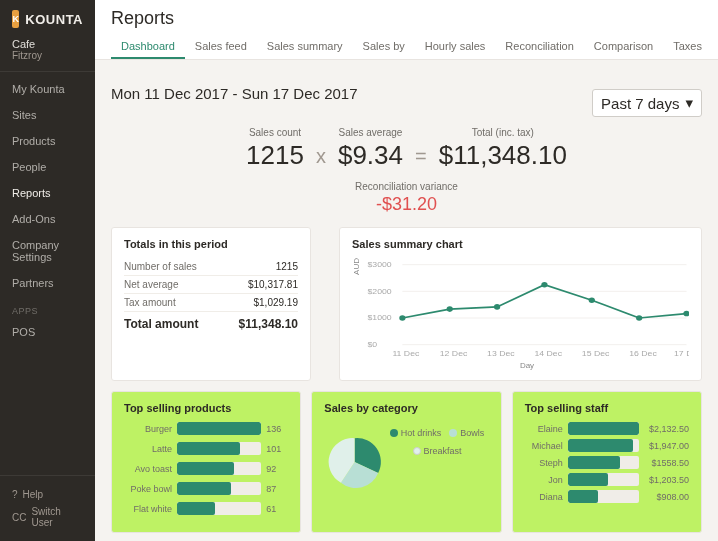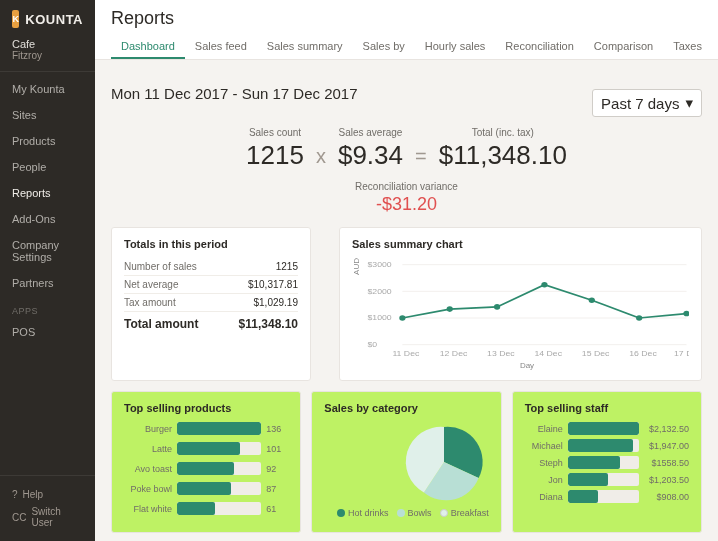--- a/index.html
+++ b/index.html
@@ -202,21 +202,21 @@
     .bottom-card-title { font-size: 11px; font-weight: 600; color: #2d2a26; margin-bottom: 8px; }
 
     
     .bar-row { display: flex; align-items: center; gap: 5px; margin-bottom: 7px; }
     .bar-label { font-size: 9px; color: #706d68; text-align: right; width: 48px; flex-shrink: 0; }
     .bar-track { flex: 1; height: 13px; background: #f0ede8; border-radius: 2px; overflow: hidden; }
     .bar-fill { height: 100%; background: #2d8a6e; border-radius: 2px; }
     .bar-count { font-size: 9px; color: #706d68; width: 22px; flex-shrink: 0; }
 
     
-    .pie-area { display: flex; flex-direction: column; align-items: flex-end; }
+    .pie-area { display: flex; flex-direction: row; align-items: flex-start; }
     .pie-legend { display: flex; gap: 8px; margin-top: 6px; flex-wrap: wrap; justify-content: center; }
     .legend-item { display: flex; align-items: center; gap: 3px; font-size: 9px; color: #706d68; }
     .legend-dot { width: 8px; height: 8px; border-radius: 50%; }
 
     
     .staff-row { display: flex; align-items: center; gap: 5px; margin-bottom: 4px; }
     .staff-label { font-size: 9px; color: #706d68; text-align: right; width: 38px; flex-shrink: 0; }
     .staff-track { flex: 1; height: 13px; background: #f0ede8; border-radius: 2px; overflow: hidden; }
     .staff-fill { height: 100%; background: #2d8a6e; border-radius: 2px; }
     .staff-val { font-size: 9px; color: #706d68; width: 45px; flex-shrink: 0; text-align: right; }

